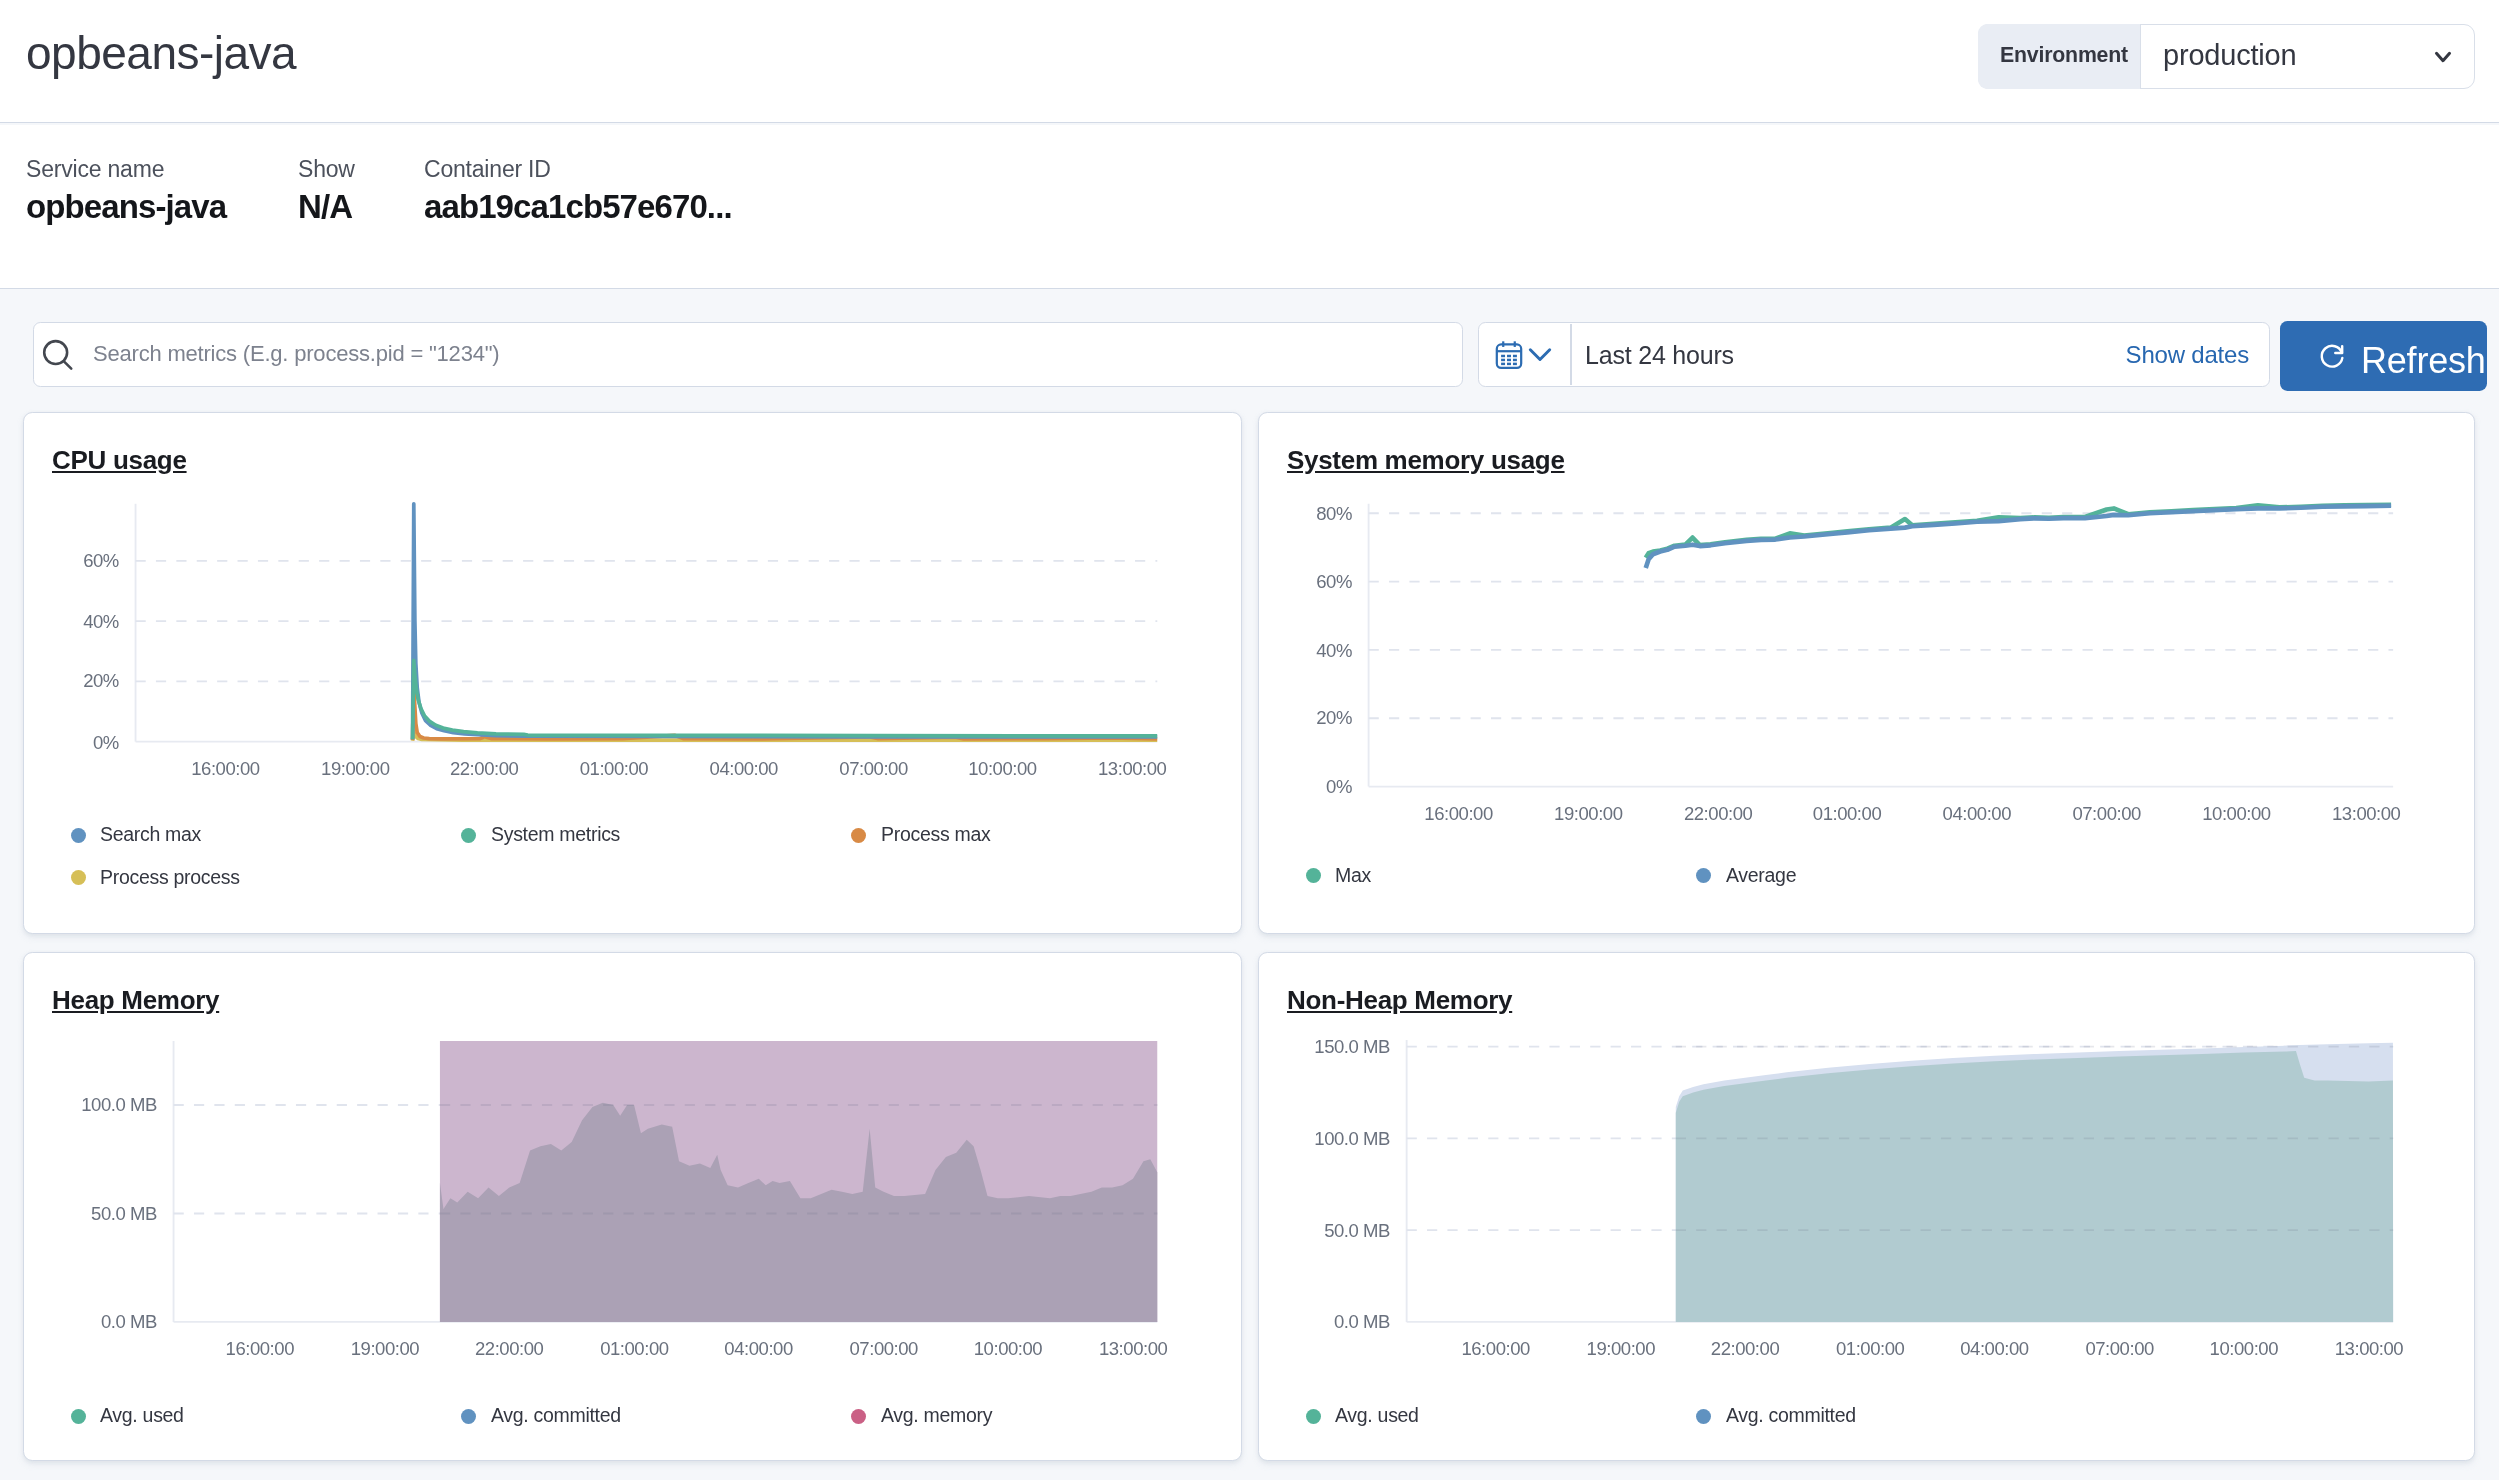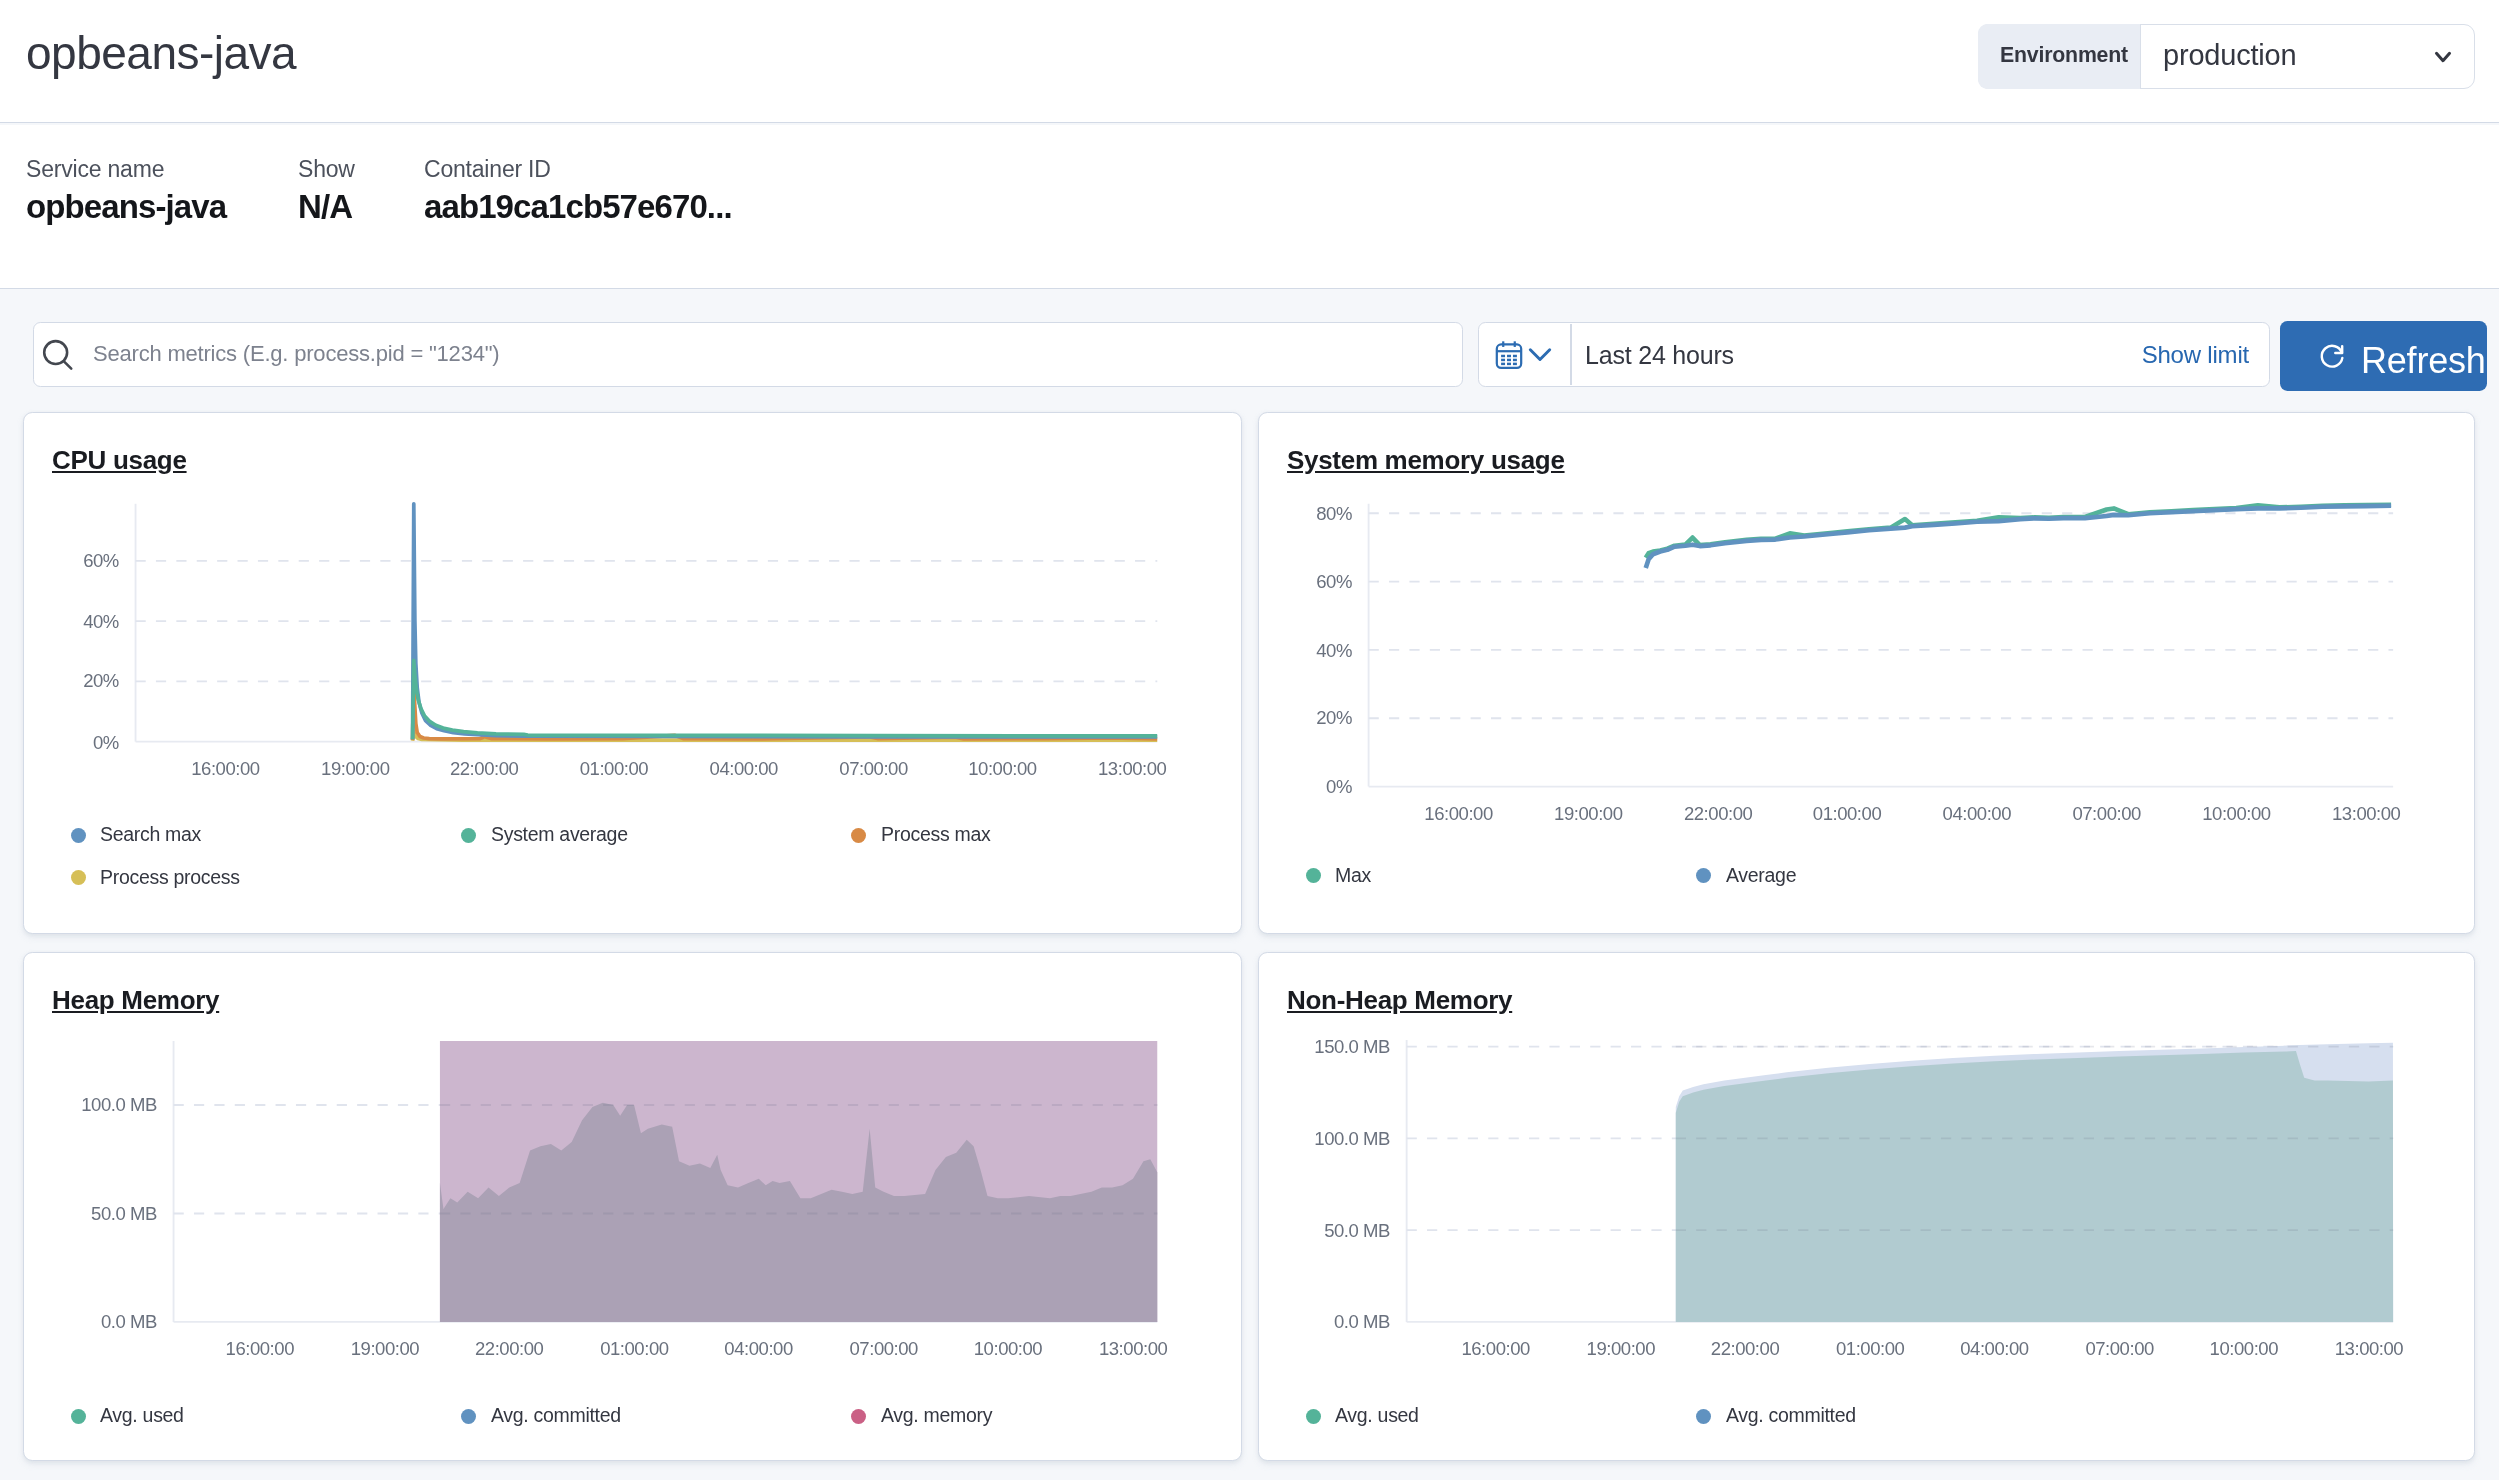--- a/index.html
+++ b/index.html
@@ -57,21 +57,21 @@
       <line x1="10.9" y1="12" x2="13.3" y2="12"></line>
 <line x1="3.7" y1="14.4" x2="6.1" y2="14.4"></line>
       <line x1="7.3" y1="14.4" x2="9.7" y2="14.4"></line>
       <line x1="10.9" y1="14.4" x2="13.3" y2="14.4"></line>
 </g>
 </svg>
 <svg width="24" height="20.4" viewBox="0 0 26 22" style="position:absolute;left:1528px;top:346px">
 <polyline points="2.5,4 13,14.5 23.5,4" fill="none" stroke="#2C6CB2" stroke-width="3.2" stroke-linecap="round" stroke-linejoin="round"></polyline>
 </svg>
 <div class="abs" style="left:1585px;top:341px;font-size:25px;color:#343741;letter-spacing:-0.2px">Last 24 hours</div>
-<div class="abs" style="left:2101px;top:341px;width:148px;text-align:right;font-size:24px;color:#2767B0;letter-spacing:-0.2px">Show limit</div>
+<div class="abs" style="left:2101px;top:341px;width:148px;text-align:right;font-size:24px;color:#2767B0;letter-spacing:-0.2px">Show dates</div>
 
 <div class="abs" style="left:2280px;top:321px;width:207px;height:70px;background:#2E6CB3;border-radius:7.4px"></div>
 <svg width="32" height="32" viewBox="0 0 34 34" style="position:absolute;left:2316px;top:340px">
 <path d="M 27.5 13.5 A 11 11 0 1 0 28 19" fill="none" stroke="#fff" stroke-width="2.6" stroke-linecap="round"></path>
 <polyline points="27.8,6.5 27.8,13.8 20.5,13.8" fill="none" stroke="#fff" stroke-width="2.6" stroke-linecap="round" stroke-linejoin="round"></polyline>
 </svg>
 <div class="abs" style="left:2361px;top:340px;font-size:36px;color:#fff;letter-spacing:-0.2px">Refresh</div>
 
 <div class="panel" style="left:23px;top:412px;width:1219px;height:522px"></div>
 <div class="panel" style="left:1258px;top:412px;width:1217px;height:522px"></div>
@@ -171,21 +171,21 @@
 <path d="M450.3,399.0 L450.3,167.3 L454.0,155.5 L457.8,149.5 L469.0,145.6 L480.2,142.6 L502.6,138.6 L525.0,135.7 L547.5,132.7 L569.9,129.7 L614.7,124.8 L659.6,120.8 L704.4,117.2 L749.2,114.3 L794.1,111.9 L838.9,109.9 L883.8,108.3 L928.6,106.8 L973.4,105.4 L1018.3,104.0 L1063.1,102.6 L1108.0,101.0 L1122.9,100.4 L1152.8,99.4 L1197.6,98.4 L1223.8,98.0 L1224.0,399.0 Z" fill="#D6DFEF"></path>
 <path d="M450.3,399.0 L450.3,173.3 L454.0,161.4 L457.8,155.5 L469.0,151.5 L480.2,148.5 L502.6,144.6 L525.0,141.6 L547.5,138.6 L569.9,135.7 L614.7,130.7 L659.6,126.8 L704.4,123.2 L749.2,120.2 L794.1,117.8 L838.9,115.9 L883.8,114.3 L928.6,112.7 L973.4,111.3 L1018.3,109.9 L1063.1,108.5 L1108.0,107.3 L1119.2,106.9 L1123.7,121.8 L1128.1,135.7 L1139.3,138.6 L1152.8,138.6 L1197.6,139.6 L1223.8,138.6 L1224.0,399.0 Z" fill="#B1CBD0"></path>
 <line x1="450.3066666666666" y1="300.0" x2="1224" y2="300.0" stroke="rgba(100,108,128,0.16)" stroke-width="2" stroke-dasharray="11 11"></line>
 <line x1="450.3066666666666" y1="201.0" x2="1224" y2="201.0" stroke="rgba(100,108,128,0.16)" stroke-width="2" stroke-dasharray="11 11"></line>
 <line x1="450.3066666666666" y1="102.0" x2="1224" y2="102.0" stroke="rgba(100,108,128,0.16)" stroke-width="2" stroke-dasharray="11 11"></line>
 </svg>
 
 <div class="ldot" style="left:71px;top:828px;background:#6092C0"></div>
 <div class="llab" style="left:100px;top:823px">Search max</div>
 <div class="ldot" style="left:461px;top:828px;background:#54B399"></div>
-<div class="llab" style="left:491px;top:823px">System average</div>
+<div class="llab" style="left:491px;top:823px">System metrics</div>
 <div class="ldot" style="left:851px;top:828px;background:#D88A45"></div>
 <div class="llab" style="left:881px;top:823px">Process max</div>
 <div class="ldot" style="left:71px;top:870px;background:#D6BF57"></div>
 <div class="llab" style="left:100px;top:866px">Process process</div>
 <div class="ldot" style="left:1306px;top:868px;background:#54B399"></div>
 <div class="llab" style="left:1335px;top:864px">Max</div>
 <div class="ldot" style="left:1696px;top:868px;background:#6092C0"></div>
 <div class="llab" style="left:1726px;top:864px">Average</div>
 <div class="ldot" style="left:71px;top:1409px;background:#54B399"></div>
 <div class="llab" style="left:100px;top:1404px">Avg. used</div>

